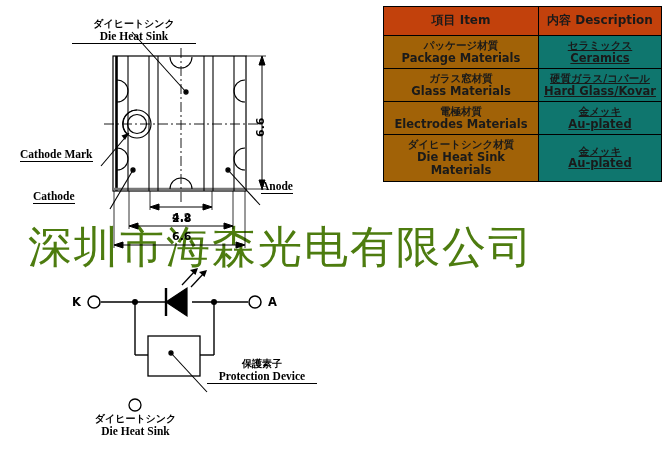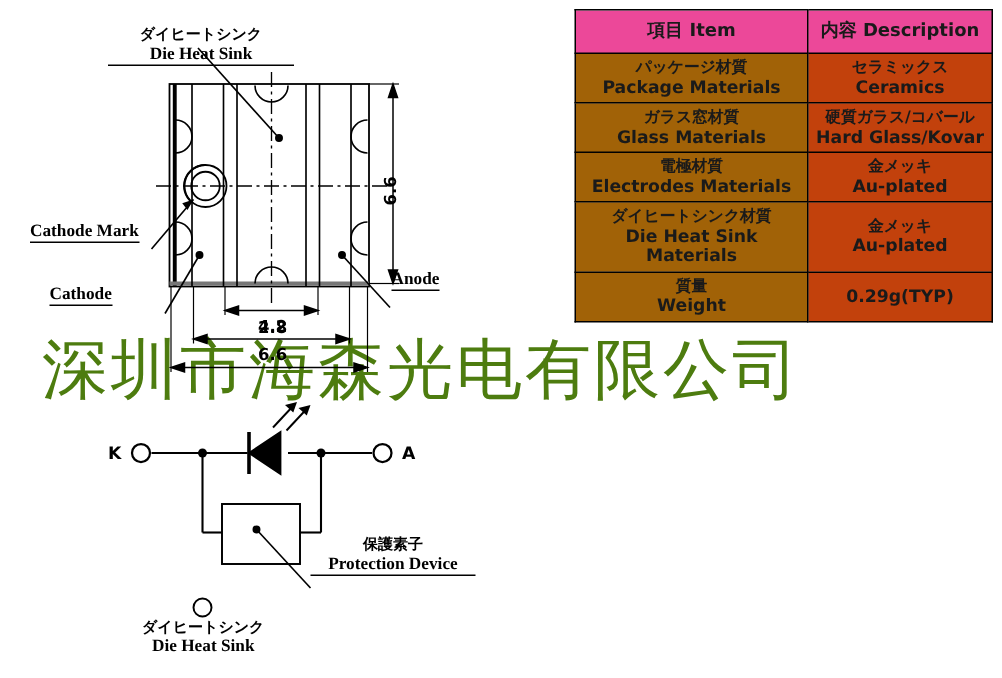--- a/index.html
+++ b/index.html
@@ -56,30 +56,31 @@
     border: 1px solid #000;
     text-align: center;
     vertical-align: middle;
     padding: 3px 2px;
     font-size: 11.5px;
     line-height: 13.5px;
     font-weight: bold;
     font-family: "DejaVu Sans", "Liberation Sans", sans-serif;
   }
   #spec-table th {
-    background: #ec4899;
+    background: #c2410c;
     height: 22px;
     font-size: 12px;
   }
   #spec-table td.col-item {
     background: #a16207;
     width: 150px;
   }
   #spec-table td.col-desc {
-    background: #c2410c;
+    background: #0f766e;
+    text-decoration: underline;
   }
   #spec-table .jp {
     display: block;
     font-size: 10.5px;
     line-height: 12.5px;
   }
   #spec-table .en {
     display: block;
     font-size: 11.5px;
     line-height: 13.5px;
@@ -363,23 +364,14 @@
       <td class="col-item">
         <span class="jp">ダイヒートシンク材質</span>
         <span class="en">Die Heat Sink</span>
         <span class="en">Materials</span>
       </td>
       <td class="col-desc">
         <span class="jp">金メッキ</span>
         <span class="en">Au-plated</span>
       </td>
     </tr>
-    <tr>
-      <td class="col-item">
-        <span class="jp">質量</span>
-        <span class="en">Weight</span>
-      </td>
-      <td class="col-desc">
-        <span class="en">0.29g(TYP)</span>
-      </td>
-    </tr>
   </tbody>
 </table>
 
 </body></html>

